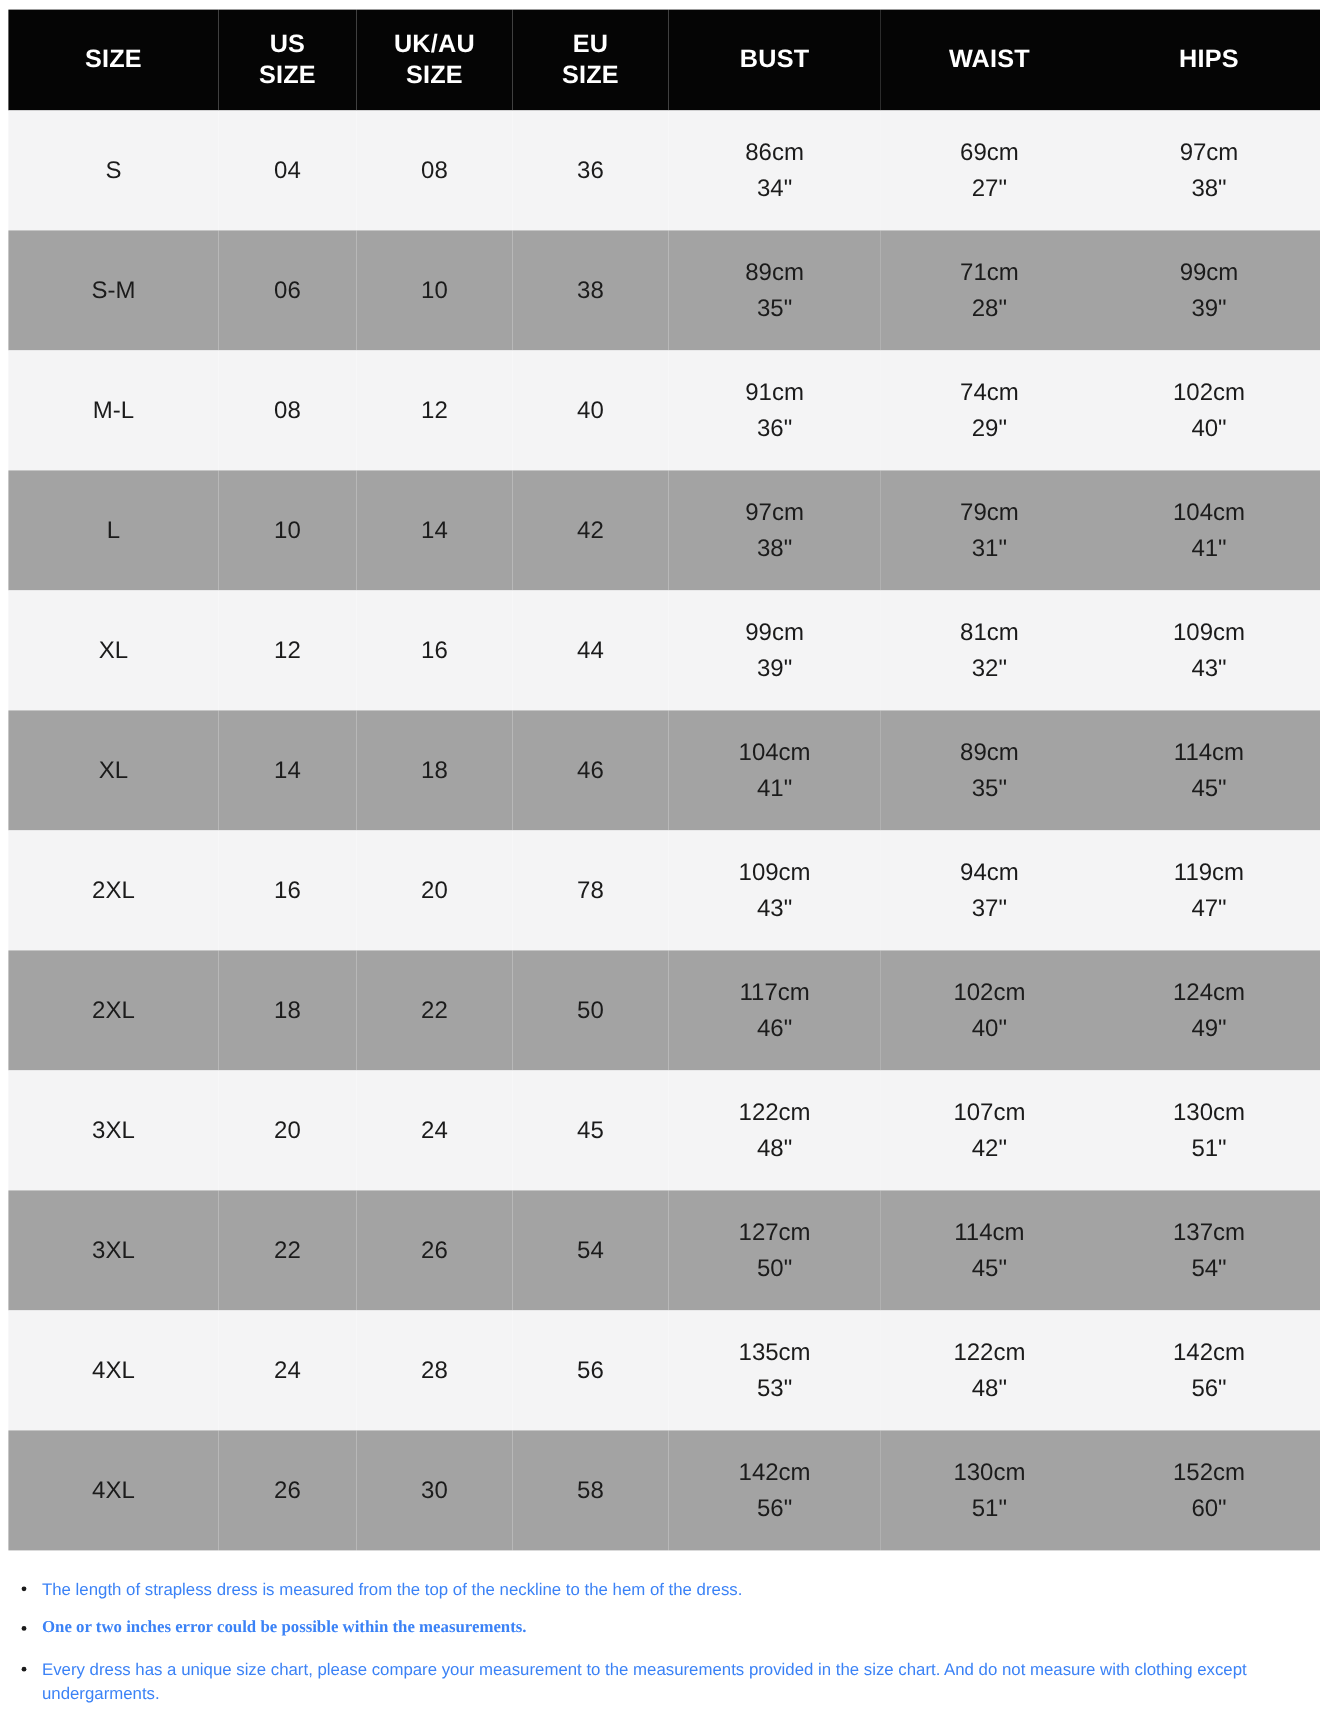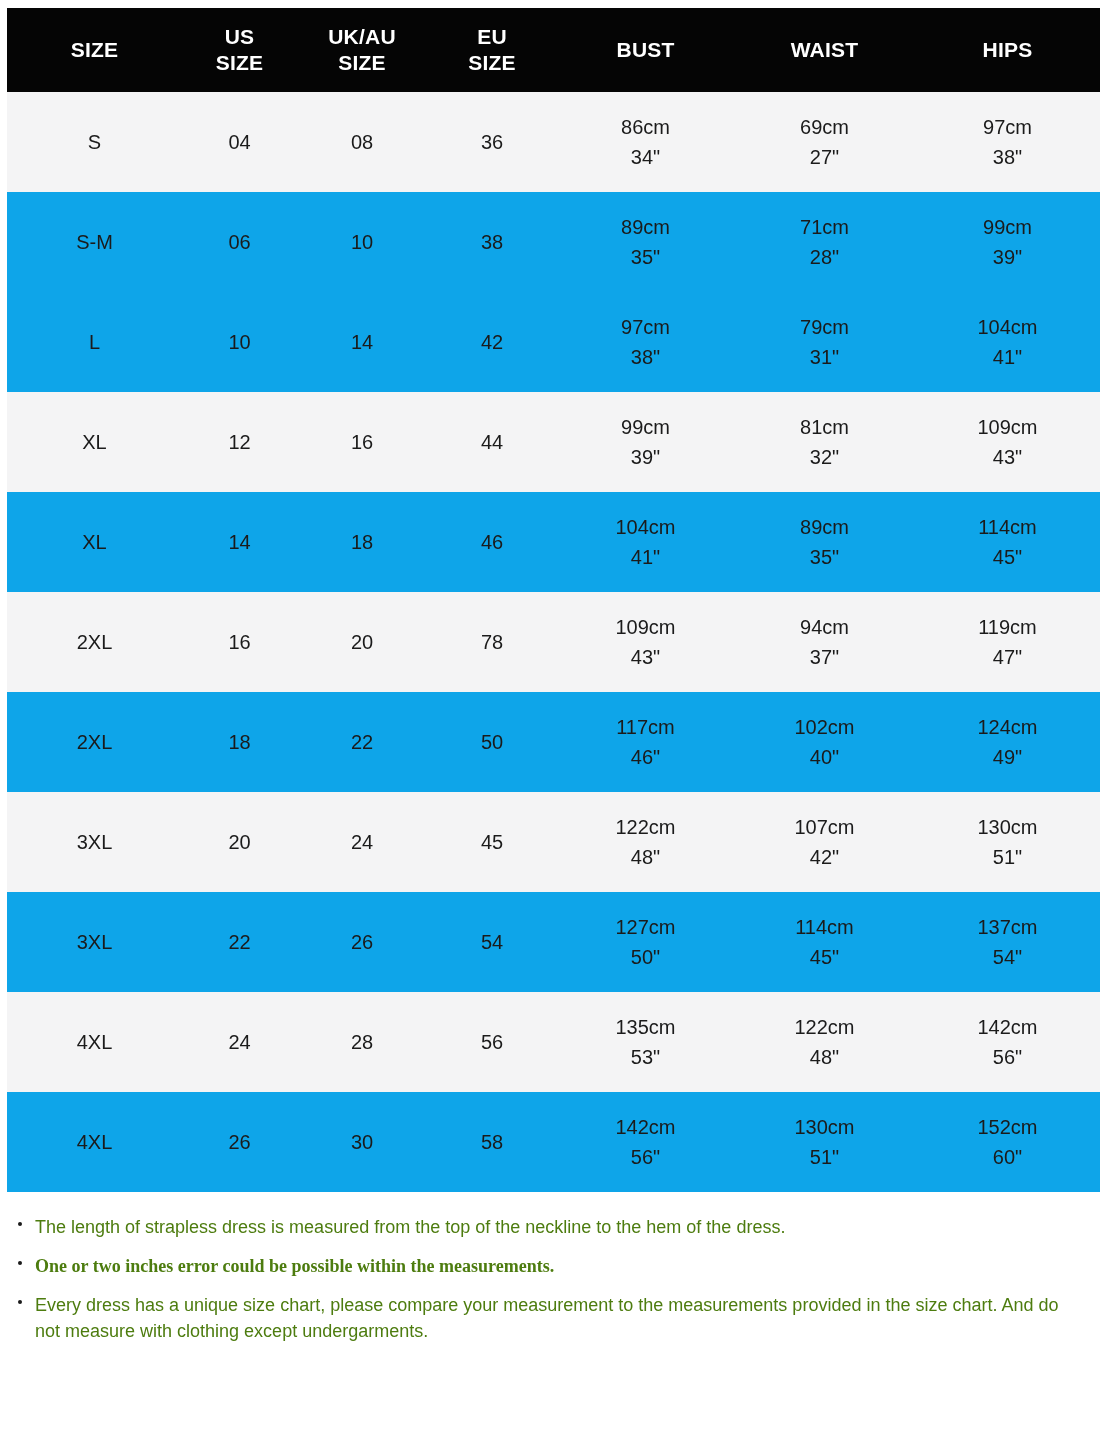--- a/index.html
+++ b/index.html
@@ -47,21 +47,21 @@
     line-height: 1.22;
     letter-spacing: 0.2px;
     padding: 0;
   }
 
   thead th .hl { display: block; }
 
   tbody tr { height: 100px; }
 
   tbody tr.odd  { background: #f4f4f5; }
-  tbody tr.even { background: #0ea5e9; }
+  tbody tr.even { background: #a3a3a3; }
 
   tbody td {
     text-align: center;
     vertical-align: middle;
     font-size: 20px;
     color: #1b1b1b;
     font-weight: normal;
     line-height: 1.45;
     padding: 0;
   }
@@ -72,23 +72,23 @@
 
   
   .notes {
     margin-top: 22px;
     padding-left: 3px;
   }
 
   .note {
     position: relative;
     padding-left: 25px;
-    font-size: 18px;
+    font-size: 14px;
     line-height: 1.45;
-    color: #4d7c0f;
+    color: #3b82f6;
     margin-bottom: 13px;
     max-width: 1055px;
   }
 
   .note:last-child { margin-bottom: 12px; }
 
   .note .bullet {
     position: absolute;
     left: 8px;
     top: 8px;
@@ -174,20 +174,38 @@
           </td>
           <td class="meas">
             <span class="cm">71cm</span>
             <span class="inch">28"</span>
           </td>
           <td class="meas">
             <span class="cm">99cm</span>
             <span class="inch">39"</span>
           </td>
         </tr>
+        <tr class="odd">
+          <td>M-L</td>
+          <td>08</td>
+          <td>12</td>
+          <td>40</td>
+          <td class="meas">
+            <span class="cm">91cm</span>
+            <span class="inch">36"</span>
+          </td>
+          <td class="meas">
+            <span class="cm">74cm</span>
+            <span class="inch">29"</span>
+          </td>
+          <td class="meas">
+            <span class="cm">102cm</span>
+            <span class="inch">40"</span>
+          </td>
+        </tr>
         <tr class="even">
           <td>L</td>
           <td>10</td>
           <td>14</td>
           <td>42</td>
           <td class="meas">
             <span class="cm">97cm</span>
             <span class="inch">38"</span>
           </td>
           <td class="meas">

